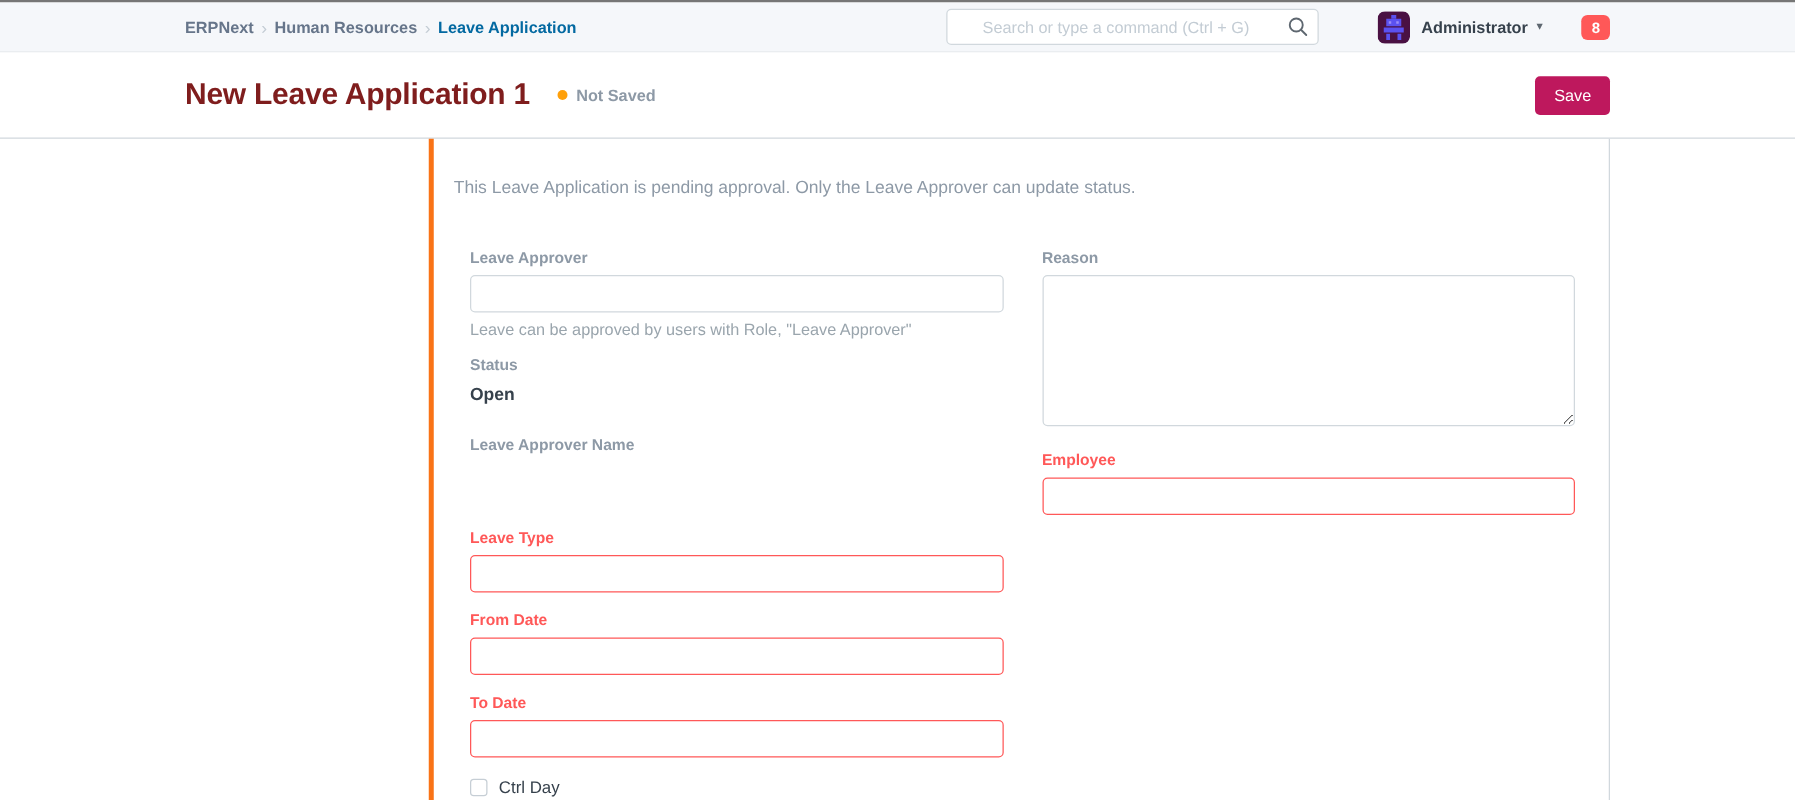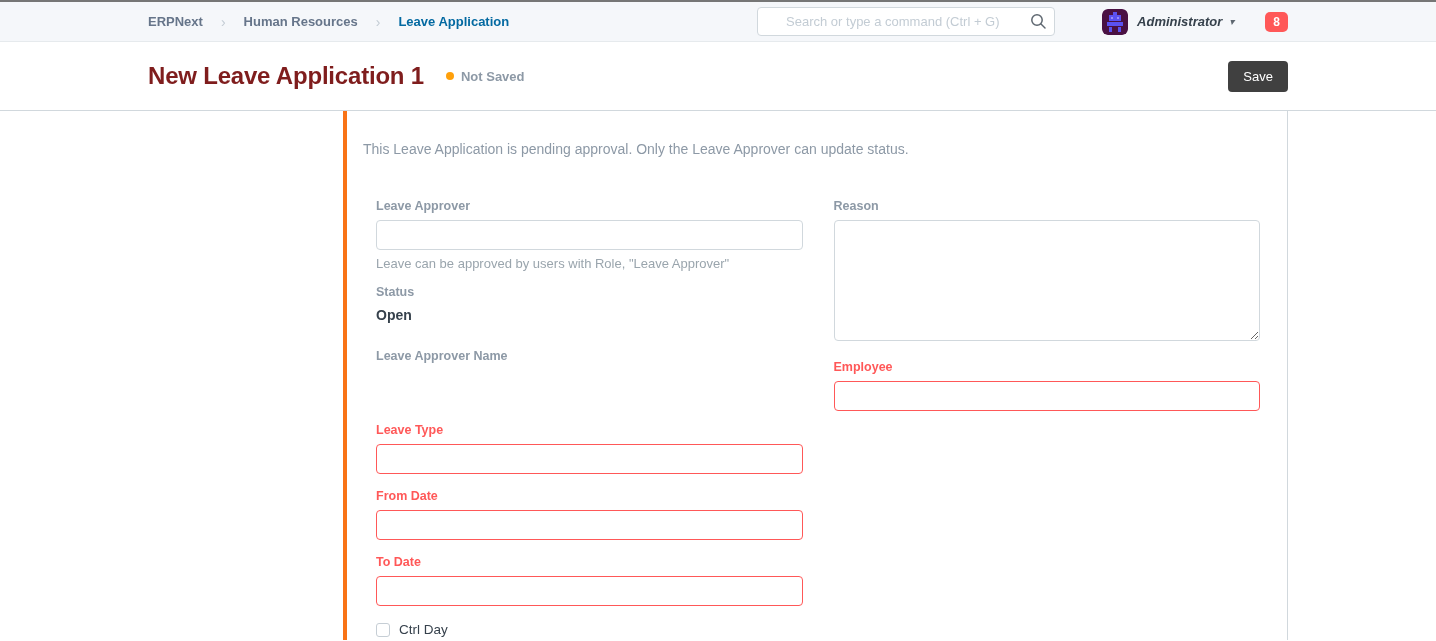--- a/index.html
+++ b/index.html
@@ -19,21 +19,21 @@
     border-bottom: 1px solid #e6eaed;
     display: flex;
     align-items: center;
   }
   .container {
     width: 1140px;
     margin: 0 auto;
     display: flex;
     align-items: center;
   }
-  .breadcrumb { display: flex; align-items: center; gap: 18px; }
+  .breadcrumb { display: flex; align-items: center; gap: 6px; }
   .crumb {
     font-size: 13px;
     font-weight: 700;
     color: #66758a;
     cursor: pointer;
     text-decoration: none;
   }
   .crumb.last { color: #0369a1; }
   .crumb-sep { color: #c3ccd4; font-size: 14px; font-weight: 400; }
 
@@ -57,21 +57,21 @@
     width: 18px; height: 18px; cursor: pointer;
   }
   .avatar {
     width: 26px; height: 26px;
     border-radius: 6px;
     margin-left: 47px;
     overflow: hidden;
     cursor: pointer;
     flex: none;
   }
-  .user-menu { display: flex; align-items: center; cursor: pointer; font-style: italic; }
+  .user-menu { display: flex; align-items: center; cursor: pointer; }
   .user-name {
     font-size: 13px; font-weight: 700; color: #36414c; margin-left: 9px;
   }
   .caret { margin-left: 7px; color: #5e6770; font-size: 10px; line-height: 1; }
   .notif-badge {
     margin-left: 31px;
     background: #ff5858;
     color: #fff;
     font-size: 12px;
     font-weight: 700;
@@ -99,21 +99,21 @@
     display: flex; align-items: center;
     margin-left: 22px;
     font-size: 13px; font-weight: 700; color: #8d99a6;
   }
   .indicator-dot {
     width: 8px; height: 8px; border-radius: 50%;
     background: #ffa00a; margin-right: 7px; display: inline-block;
   }
   .save-btn {
     margin-left: auto;
-    background: #404040;
+    background: #be185d;
     color: #fff;
     border: none;
     border-radius: 4px;
     font-family: "Liberation Sans", sans-serif;
     font-size: 13px;
     font-weight: 500;
     padding: 8px 15px;
     cursor: pointer;
   }
 

